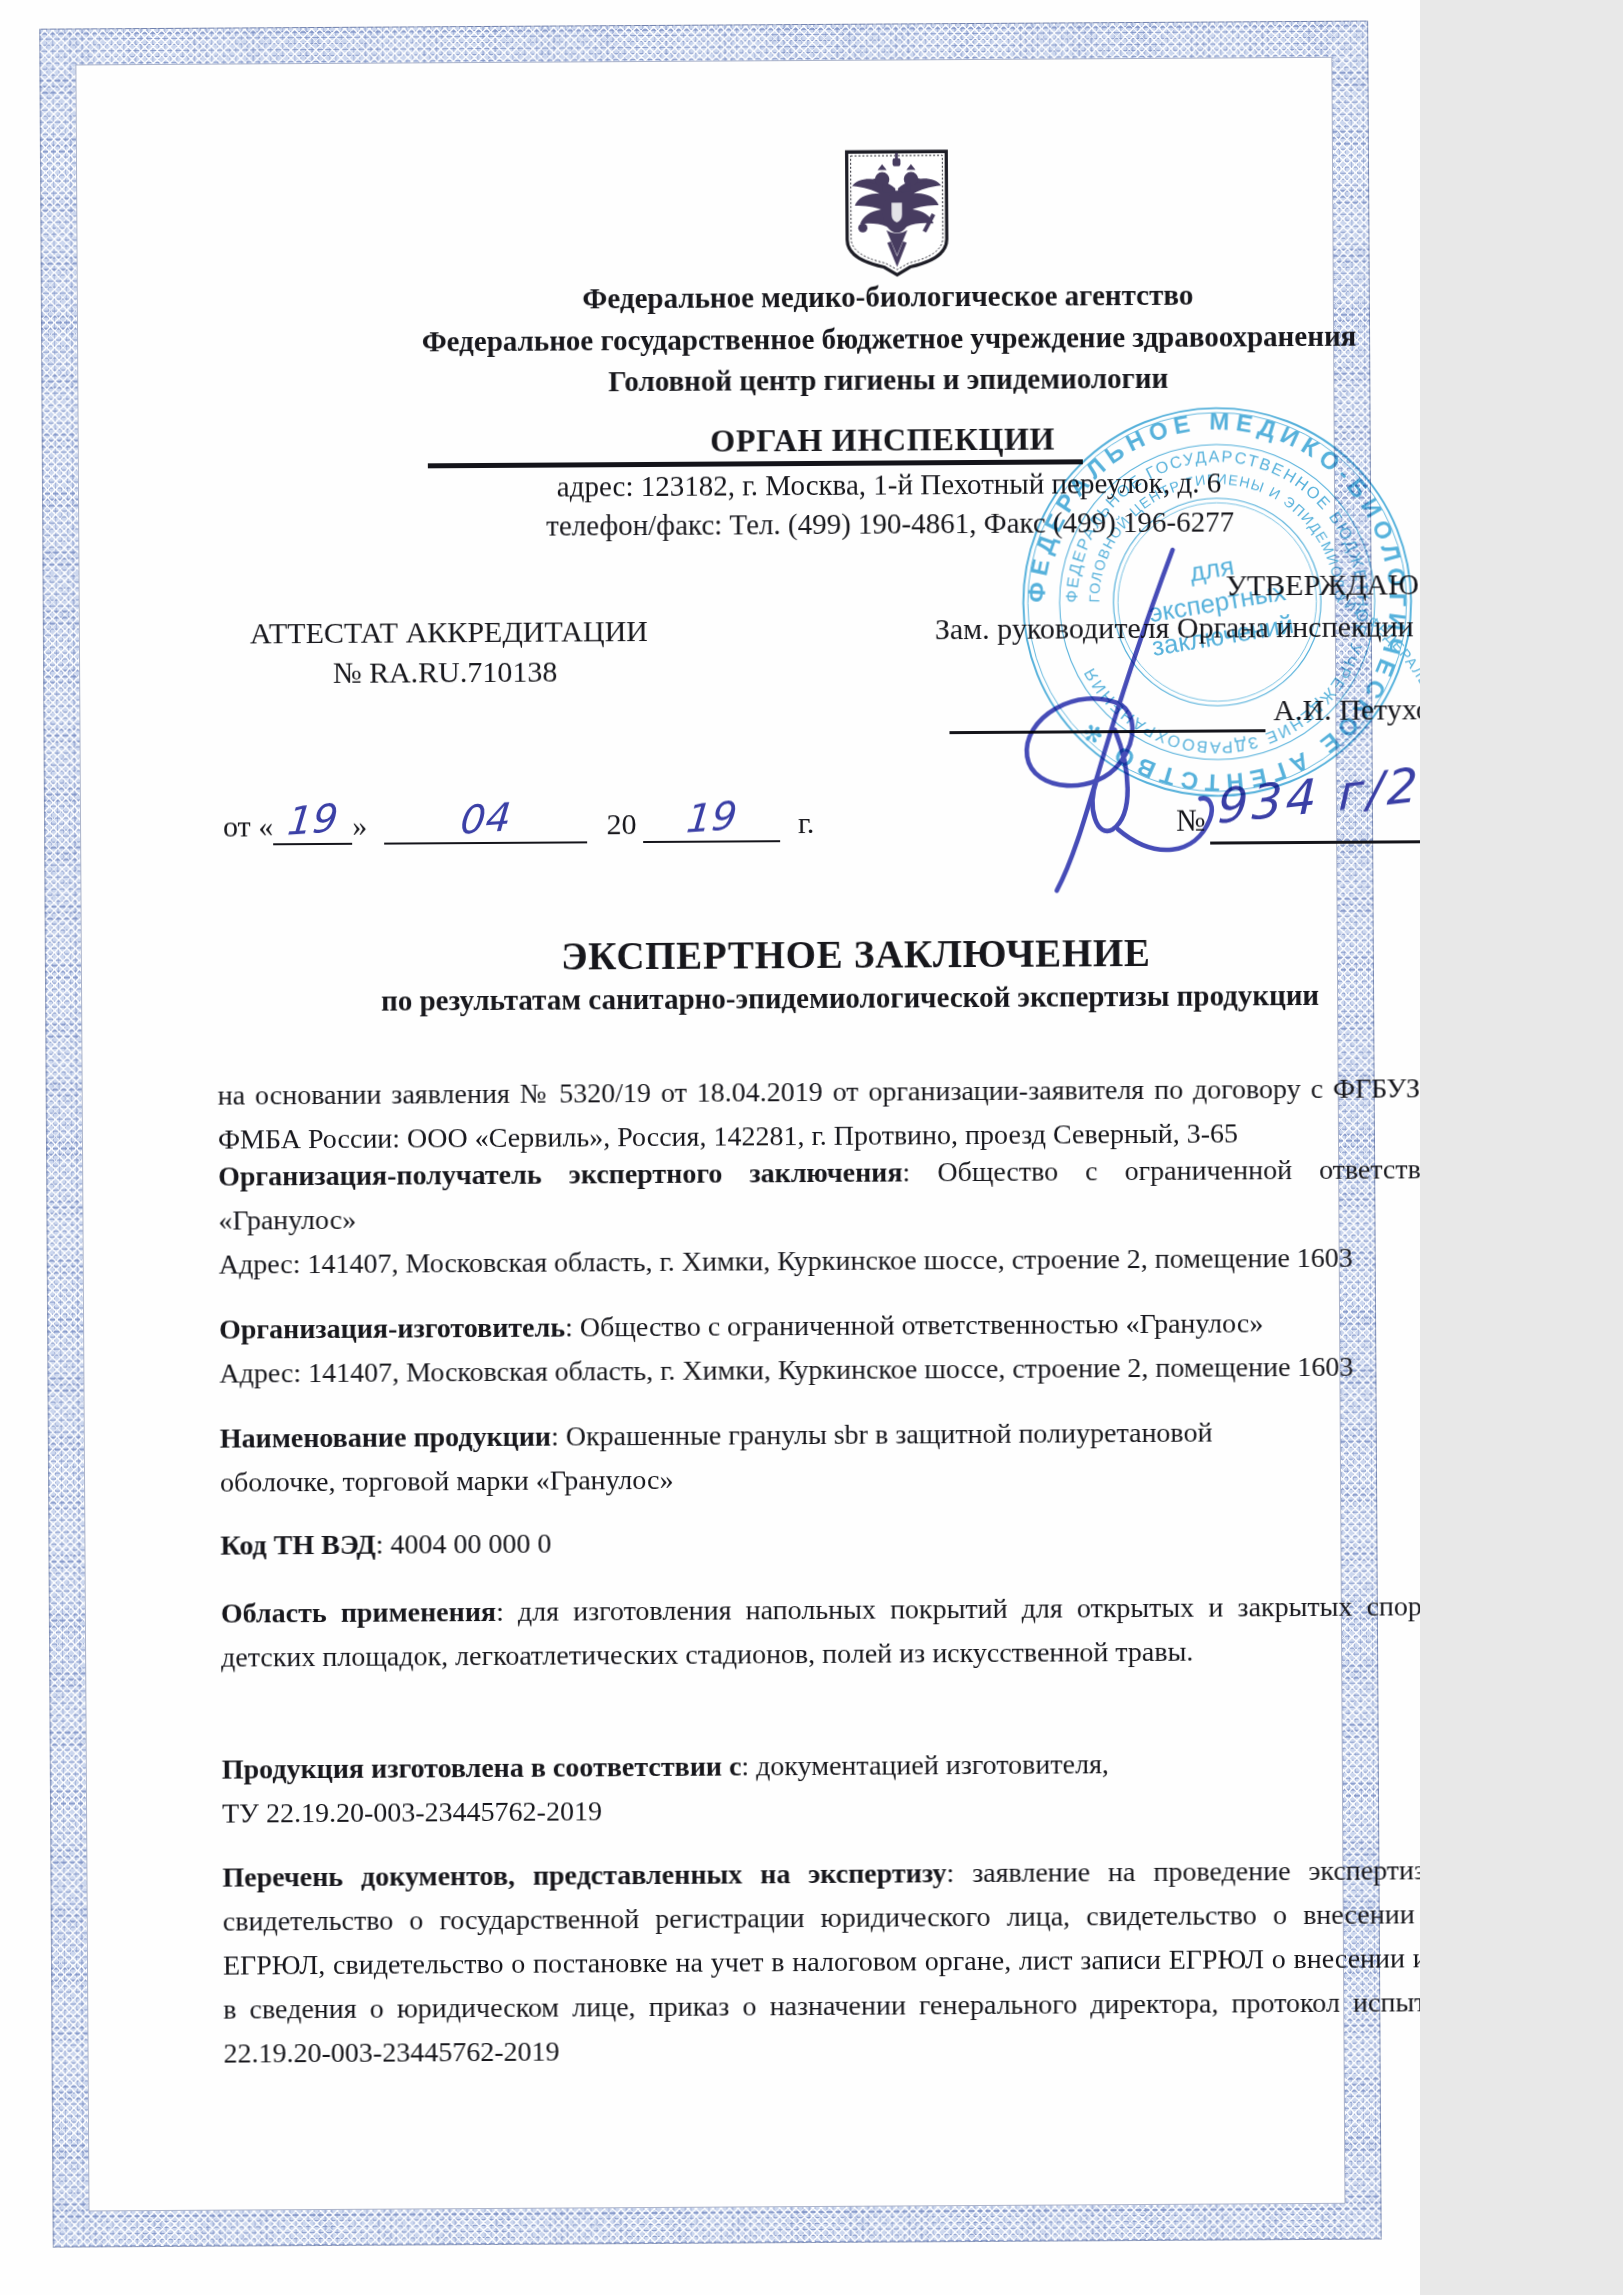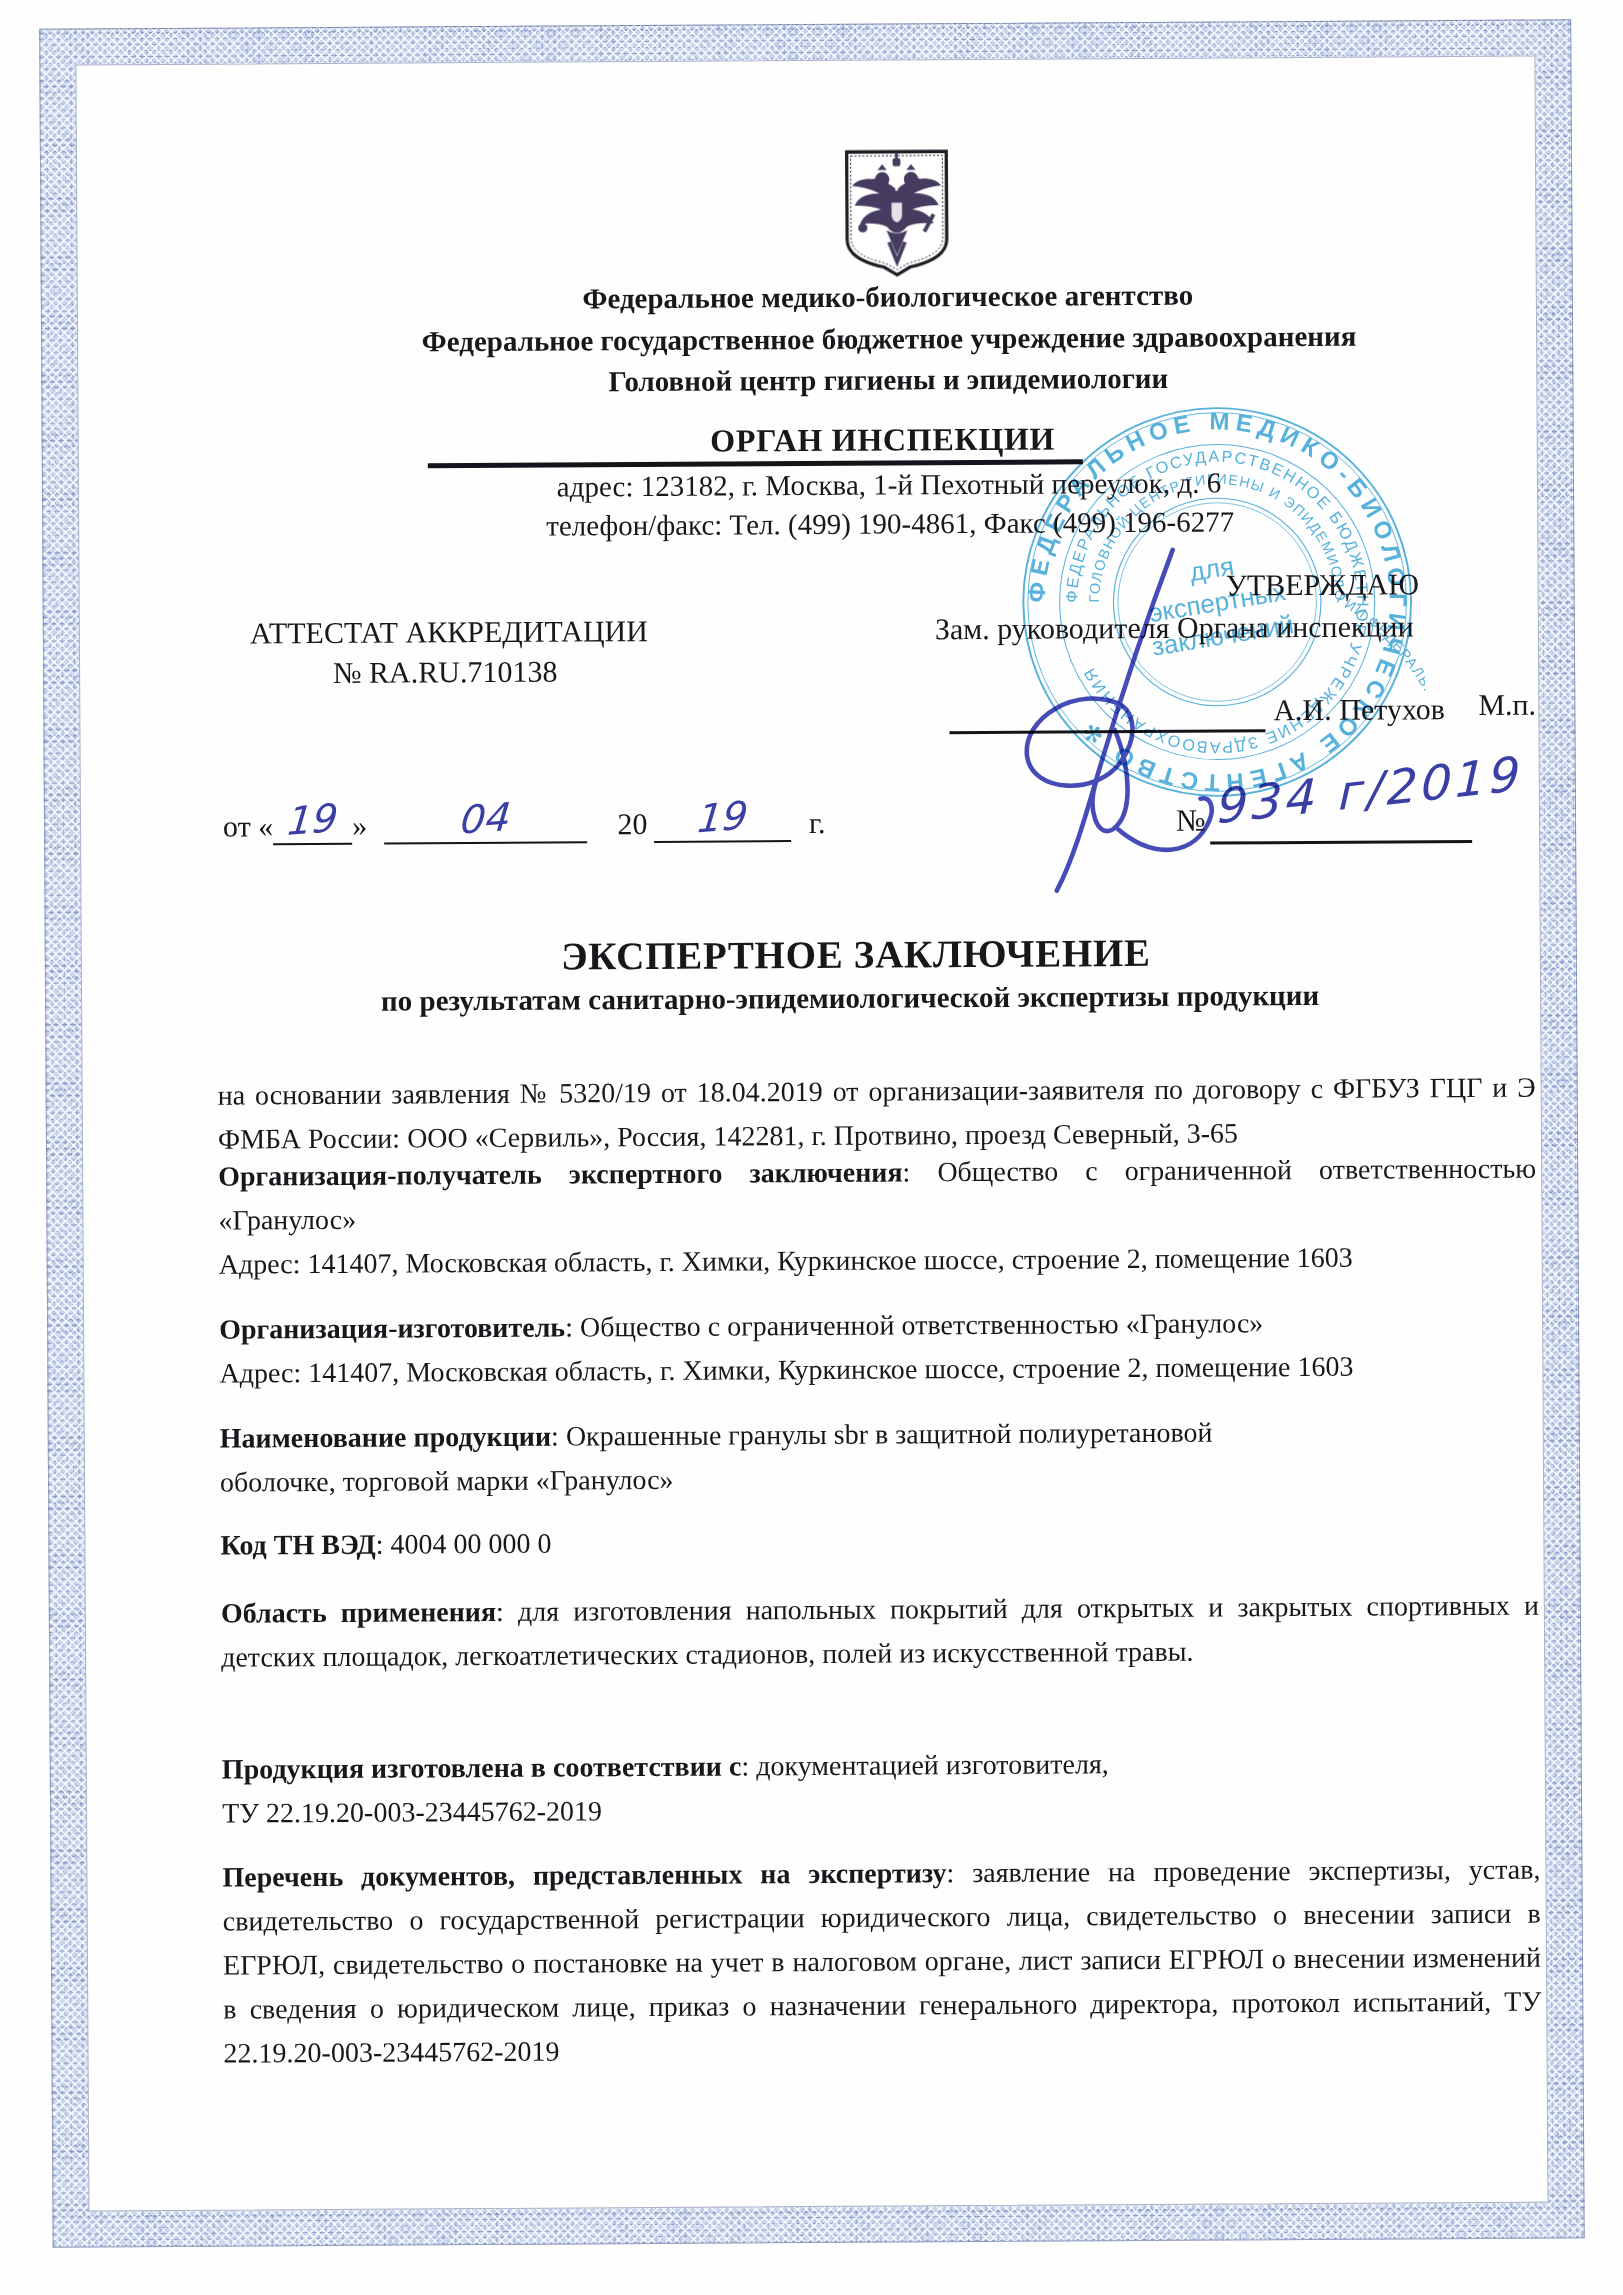--- a/index.html
+++ b/index.html
@@ -1,16 +1,16 @@
 <!DOCTYPE html>
 <html style="font-size:10.5px"><head>
 <meta charset="utf-8">
 <style>
   html,body{margin:0;padding:0;background:#e8e8e8;}
-  .page{position:relative;width:1623px;height:2295px;background:#fefefe;overflow:hidden;
+  .page{position:relative;width:1420px;height:2295px;background:#fefefe;overflow:hidden;
         font-family:"Liberation Serif","DejaVu Serif",serif;color:#17171c;}
   .scan{position:absolute;inset:0;transform:rotate(-0.35deg);transform-origin:812px 1145px;}
 
   
   .frame{position:absolute;left:46px;top:23.6px;right:45px;bottom:52px;
          border:1.3px solid rgba(90,105,150,.55);
          background-color:#ccd7ee;
          background-image:
            repeating-linear-gradient(45deg, rgba(255,255,255,.95) 0 1.3px, transparent 1.3px 5.9px),
            repeating-linear-gradient(-45deg, rgba(255,255,255,.95) 0 1.3px, transparent 1.3px 5.9px),
@@ -99,21 +99,21 @@
 
   <div class="t small-caps" style="left:1229px;top:571px;">УТВЕРЖДАЮ</div>
   <div class="t small-caps" style="left:938px;top:613px;">Зам. руководителя Органа инспекции</div>
   <div class="rule" style="left:952px;top:732px;width:316px;height:2.6px;"></div>
   <div class="t small-caps" style="left:1276px;top:696px;">А.И. Петухов</div>
   <div class="t small-caps" style="left:1481px;top:692px;">М.п.</div>
 
   <div class="dateline">
     <span>от «</span><span class="dl-seg" style="min-width:79px;"><span class="hw hw-date">19</span></span><span>»</span>
     <span class="dl-seg" style="min-width:203px;margin-left:9.2px;"><span class="hw hw-date">04</span></span>
-    <span style="margin-left:23px;text-align:right;">20</span><span class="dl-seg" style="min-width:137px;margin-left:6.5px;"><span class="hw hw-date">19</span></span>
+    <span style="margin-left:12px;text-align:right;">20</span><span class="dl-seg" style="min-width:137px;margin-left:6.5px;"><span class="hw hw-date">19</span></span>
     <span style="margin-left:10.5px;">г.</span>
   </div>
 
   <div class="t" style="left:1178px;top:805px;font-size:31px;">№</div>
   <div class="t hw hw-num" style="left:1221px;top:765px;">934 г/2019</div>
   <div class="rule" style="left:1212px;top:844px;width:262px;height:2.6px;"></div>
 
   <div class="t cx title" style="left:857px;top:932px;">ЭКСПЕРТНОЕ ЗАКЛЮЧЕНИЕ</div>
   <div class="t cx subtitle" style="left:851px;top:982px;">по результатам санитарно-эпидемиологической экспертизы продукции</div>
 

